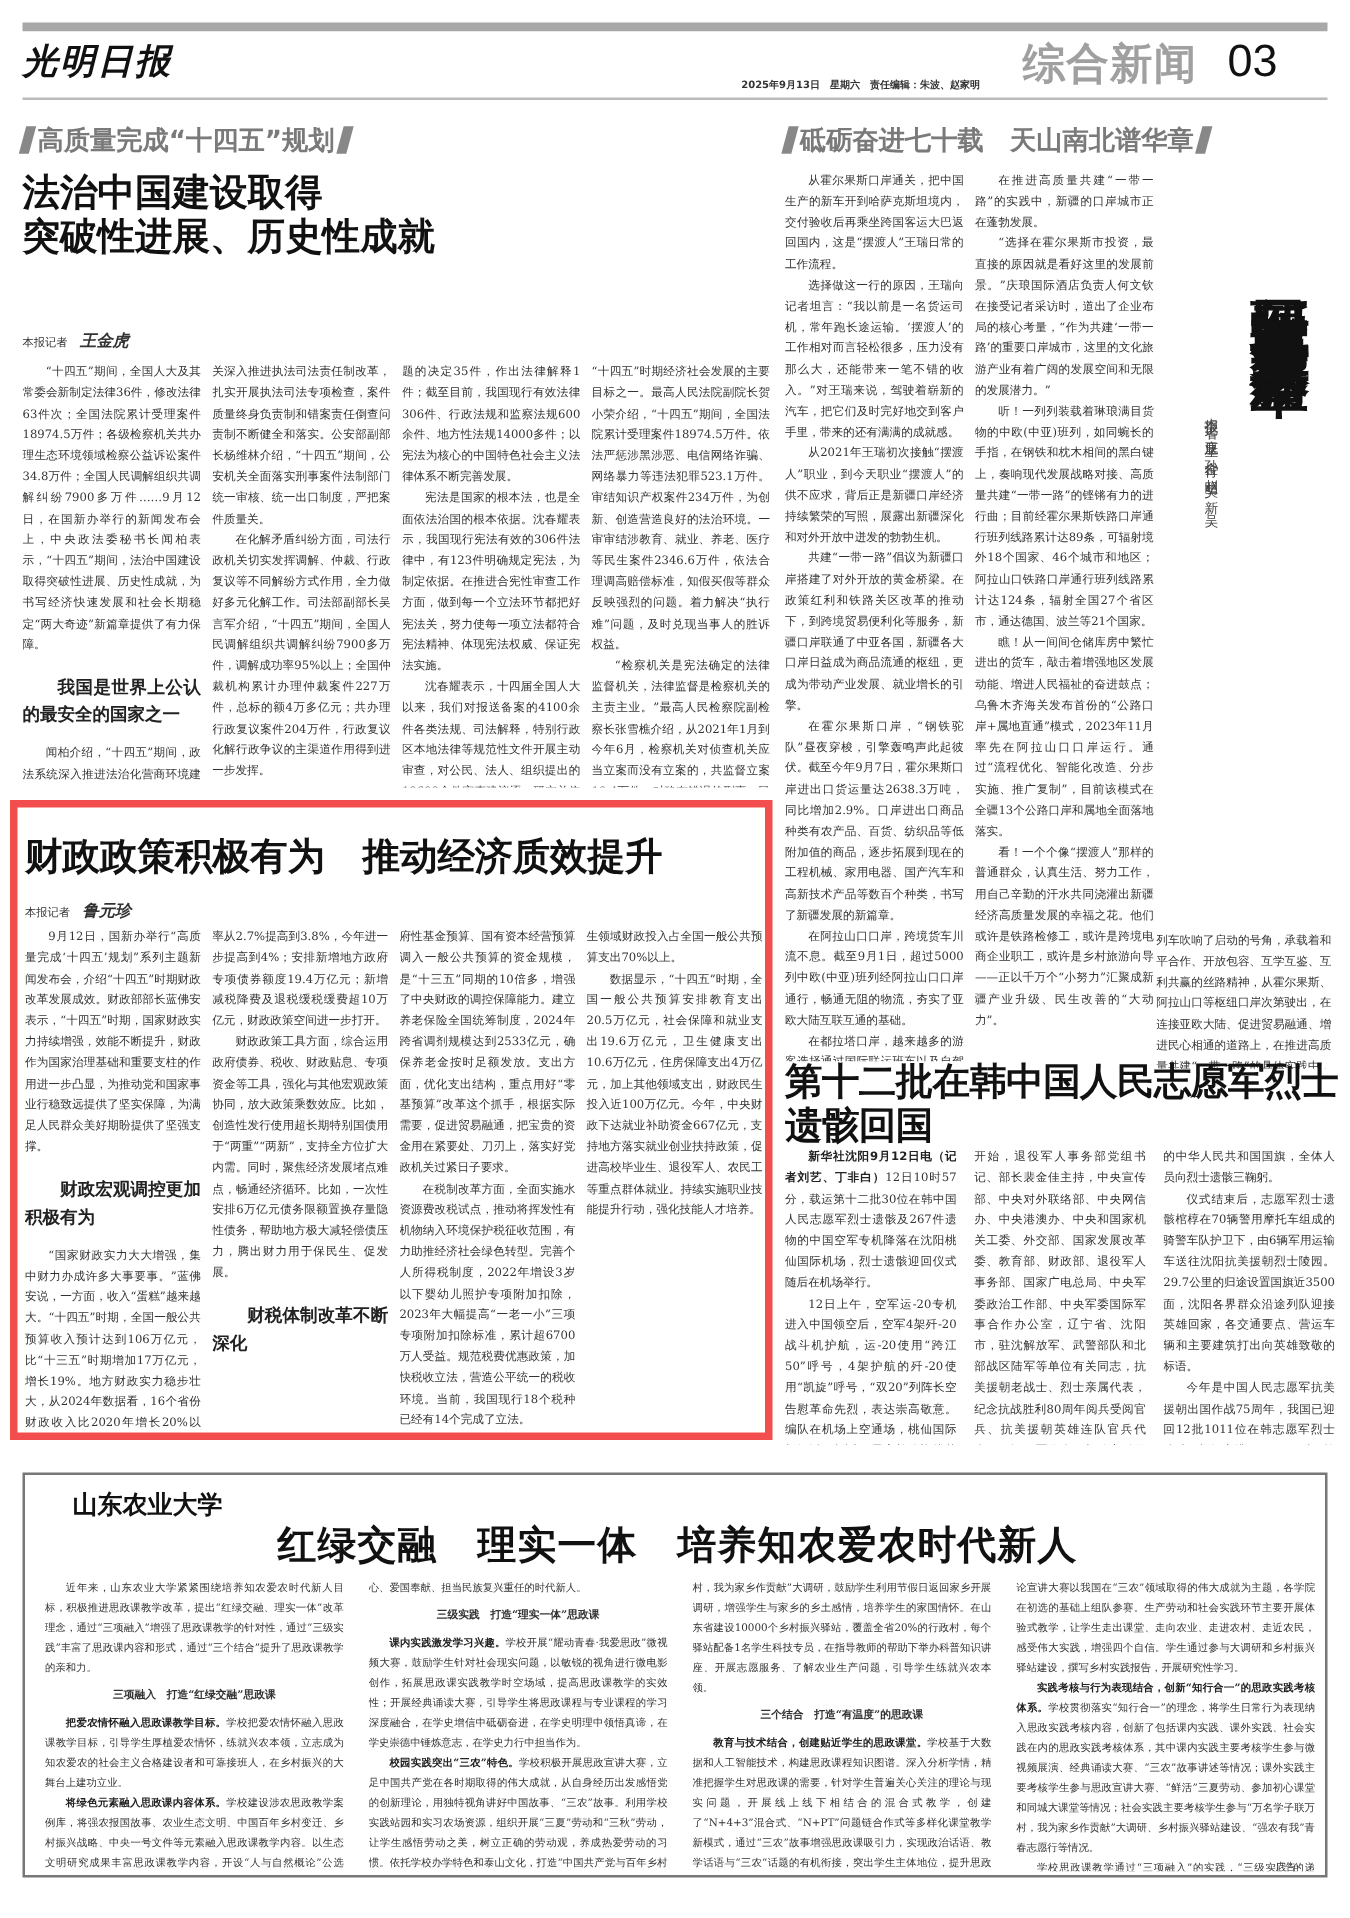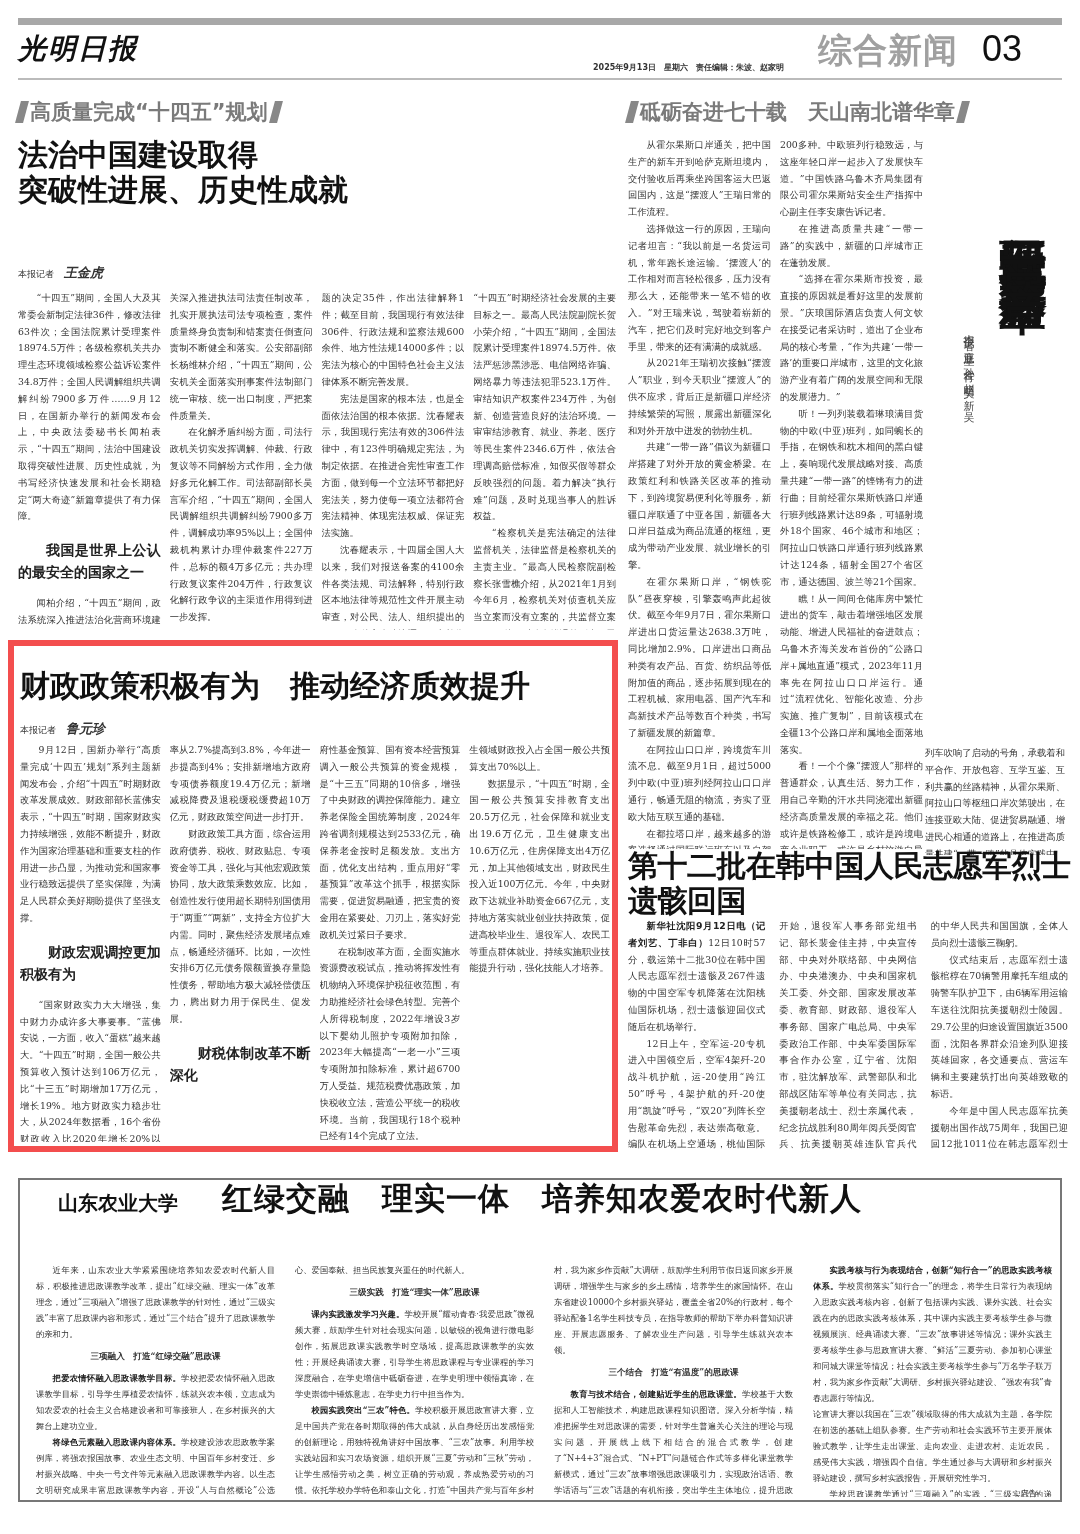--- a/index.html
+++ b/index.html
@@ -108,21 +108,20 @@
     <p>从霍尔果斯口岸通关，把中国生产的新车开到哈萨克斯坦境内，交付验收后再乘坐跨国客运大巴返回国内，这是“摆渡人”王瑞日常的工作流程。</p>
     <p>选择做这一行的原因，王瑞向记者坦言：“我以前是一名货运司机，常年跑长途运输。‘摆渡人’的工作相对而言轻松很多，压力没有那么大，还能带来一笔不错的收入。”对王瑞来说，驾驶着崭新的汽车，把它们及时完好地交到客户手里，带来的还有满满的成就感。</p>
     <p>从2021年王瑞初次接触“摆渡人”职业，到今天职业“摆渡人”的供不应求，背后正是新疆口岸经济持续繁荣的写照，展露出新疆深化和对外开放中迸发的勃勃生机。</p>
     <p>共建“一带一路”倡议为新疆口岸搭建了对外开放的黄金桥梁。在政策红利和铁路关区改革的推动下，到跨境贸易便利化等服务，新疆口岸联通了中亚各国，新疆各大口岸日益成为商品流通的枢纽，更成为带动产业发展、就业增长的引擎。</p>
     <p>在霍尔果斯口岸，“钢铁驼队”昼夜穿梭，引擎轰鸣声此起彼伏。截至今年9月7日，霍尔果斯口岸进出口货运量达2638.3万吨，同比增加2.9%。口岸进出口商品种类有农产品、百货、纺织品等低附加值的商品，逐步拓展到现在的工程机械、家用电器、国产汽车和高新技术产品等数百个种类，书写了新疆发展的新篇章。</p>
     <p>在阿拉山口口岸，跨境货车川流不息。截至9月1日，超过5000列中欧(中亚)班列经阿拉山口口岸通行，畅通无阻的物流，夯实了亚欧大陆互联互通的基础。</p>
     <p>在都拉塔口岸，越来越多的游客选择通过国际联运班车以及自驾的方式往来于两国之间，截至9月9日，超10万人次旅客经都拉塔口岸出入境，同比增长56.9%，扩大了民间贸易和文化交流的渠道。</p>
 
   </div>
   <div class="col">
-    <p style="text-indent:0">200多种。中欧班列行稳致远，与这座年轻口岸一起步入了发展快车道。”中国铁路乌鲁木齐局集团有限公司霍尔果斯站安全生产指挥中心副主任李安康告诉记者。</p>
     <p>在推进高质量共建“一带一路”的实践中，新疆的口岸城市正在蓬勃发展。</p>
     <p>“选择在霍尔果斯市投资，最直接的原因就是看好这里的发展前景。”庆琅国际酒店负责人何文钦在接受记者采访时，道出了企业布局的核心考量，“作为共建‘一带一路’的重要口岸城市，这里的文化旅游产业有着广阔的发展空间和无限的发展潜力。”</p>
     <p>听！一列列装载着琳琅满目货物的中欧(中亚)班列，如同蜿长的手指，在钢铁和枕木相间的黑白键上，奏响现代发展战略对接、高质量共建“一带一路”的铿锵有力的进行曲；目前经霍尔果斯铁路口岸通行班列线路累计达89条，可辐射境外18个国家、46个城市和地区；阿拉山口铁路口岸通行班列线路累计达124条，辐射全国27个省区市，通达德国、波兰等21个国家。</p>
     <p>瞧！从一间间仓储库房中繁忙进出的货车，敲击着增强地区发展动能、增进人民福祉的奋进鼓点；乌鲁木齐海关发布首份的“公路口岸+属地直通”模式，2023年11月率先在阿拉山口口岸运行。通过“流程优化、智能化改造、分步实施、推广复制”，目前该模式在全疆13个公路口岸和属地全面落地落实。</p>
     <p>看！一个个像“摆渡人”那样的普通群众，认真生活、努力工作，用自己辛勤的汗水共同浇灌出新疆经济高质量发展的幸福之花。他们或许是铁路检修工，或许是跨境电商企业职工，或许是乡村旅游向导——正以千万个“小努力”汇聚成新疆产业升级、民生改善的“大动力”。</p>
 
   </div>
 </div>
 <div class="abs col" style="left:925px; top:745px; width:140px; height:110px;">
   <p style="text-indent:0">列车吹响了启动的号角，承载着和平合作、开放包容、互学互鉴、互利共赢的丝路精神，从霍尔果斯、阿拉山口等枢纽口岸次第驶出，在连接亚欧大陆、促进贸易融通、增进民心相通的道路上，在推进高质量共建“一带一路”的具体实践中，共同创造更美好的未来。</p>
@@ -169,21 +168,21 @@
   </div>
   <div class="col">
     <p style="text-indent:0">的中华人民共和国国旗，全体人员向烈士遗骸三鞠躬。</p>
     <p>仪式结束后，志愿军烈士遗骸棺椁在70辆警用摩托车组成的骑警车队护卫下，由6辆军用运输车送往沈阳抗美援朝烈士陵园。29.7公里的归途设置国旗近3500面，沈阳各界群众沿途列队迎接英雄回家，各交通要点、营运车辆和主要建筑打出向英雄致敬的标语。</p>
     <p>今年是中国人民志愿军抗美援朝出国作战75周年，我国已迎回12批1011位在韩志愿军烈士遗骸。根据安排，13日10时，第十二批在韩中国人民志愿军烈士遗骸安葬仪式将在沈阳抗美援朝烈士陵园志愿军烈士纪念广场举行。</p>
   </div>
 </div>
 
 <div class="abs ad-box"></div>
 <div class="abs ad-school" style="left:58px; top:1190px;">山东农业大学</div>
-<div class="abs ad-title serif" style="left:222px; top:1178px;text-align:right;">红绿交融　理实一体　培养知农爱农时代新人</div>
+<div class="abs ad-title serif" style="left:222px; top:1215px;text-align:right;">红绿交融　理实一体　培养知农爱农时代新人</div>
 <div class="abs" style="left:36px; top:1262px; width:1016px; height:235px; display:grid; grid-template-columns: repeat(4, 1fr); column-gap:20px;">
   <div class="ad-col">
     <p>近年来，山东农业大学紧紧围绕培养知农爱农时代新人目标，积极推进思政课教学改革，提出“红绿交融、理实一体”改革理念，通过“三项融入”增强了思政课教学的针对性，通过“三级实践”丰富了思政课内容和形式，通过“三个结合”提升了思政课教学的亲和力。</p>
     <div class="sub">三项融入　打造“红绿交融”思政课</div>
     <p><span class="lead-b">把爱农情怀融入思政课教学目标。</span><span>学校把爱农情怀融入思政课教学目标，引导学生厚植爱农情怀，练就兴农本领，立志成为知农爱农的社会主义合格建设者和可靠接班人，在乡村振兴的大舞台上建功立业。</span></p>
     <p><span class="lead-b">将绿色元素融入思政课内容体系。</span><span>学校建设涉农思政教学案例库，将强农报国故事、农业生态文明、中国百年乡村变迁、乡村振兴战略、中央一号文件等元素融入思政课教学内容。以生态文明研究成果丰富思政课教学内容，开设“人与自然概论”公选课，引导学生自觉树立生态文明理念。</span></p>
 
   </div>
   <div class="ad-col">
     <p style="text-indent:0">心、爱国奉献、担当民族复兴重任的时代新人。</p>
@@ -192,18 +191,18 @@
     <p><span class="lead-b">校园实践突出“三农”特色。</span><span>学校积极开展思政宣讲大赛，立足中国共产党在各时期取得的伟大成就，从自身经历出发感悟党的创新理论，用独特视角讲好中国故事、“三农”故事。利用学校实践站园和实习农场资源，组织开展“三夏”劳动和“三秋”劳动，让学生感悟劳动之美，树立正确的劳动观，养成热爱劳动的习惯。依托学校办学特色和泰山文化，打造“中国共产党与百年乡村变迁”初心课堂和“新时代泰山挑山工与青年使命担当”同城大课堂两个实践品牌，引导学生树立强农志向。</span></p>
 
   </div>
   <div class="ad-col">
     <p style="text-indent:0">村，我为家乡作贡献”大调研，鼓励学生利用节假日返回家乡开展调研，增强学生与家乡的乡土感情，培养学生的家国情怀。在山东省建设10000个乡村振兴驿站，覆盖全省20%的行政村，每个驿站配备1名学生科技专员，在指导教师的帮助下举办科普知识讲座、开展志愿服务、了解农业生产问题，引导学生练就兴农本领。</p>
     <div class="sub">三个结合　打造“有温度”的思政课</div>
     <p><span class="lead-b">教育与技术结合，创建贴近学生的思政课堂。</span><span>学校基于大数据和人工智能技术，构建思政课程知识图谱。深入分析学情，精准把握学生对思政课的需要，针对学生普遍关心关注的理论与现实问题，开展线上线下相结合的混合式教学，创建了“N+4+3”混合式、“N+PT”问题链合作式等多样化课堂教学新模式，通过“三农”故事增强思政课吸引力，实现政治话语、教学话语与“三农”话题的有机衔接，突出学生主体地位，提升思政课亲和力。</span></p>
 
   </div>
   <div class="ad-col">
+    <p style="text-indent:0">论宣讲大赛以我国在“三农”领域取得的伟大成就为主题，各学院在初选的基础上组队参赛。生产劳动和社会实践环节主要开展体验式教学，让学生走出课堂、走向农业、走进农村、走近农民，感受伟大实践，增强四个自信。学生通过参与大调研和乡村振兴驿站建设，撰写乡村实践报告，开展研究性学习。</p>
     <p><span class="lead-b">实践考核与行为表现结合，创新“知行合一”的思政实践考核体系。</span><span>学校贯彻落实“知行合一”的理念，将学生日常行为表现纳入思政实践考核内容，创新了包括课内实践、课外实践、社会实践在内的思政实践考核体系，其中课内实践主要考核学生参与微视频展演、经典诵读大赛、“三农”故事讲述等情况；课外实践主要考核学生参与思政宣讲大赛、“鲜活”三夏劳动、参加初心课堂和同城大课堂等情况；社会实践主要考核学生参与“万名学子联万村，我为家乡作贡献”大调研、乡村振兴驿站建设、“强农有我”青春志愿行等情况。</span></p>
-    <p style="text-indent:0">论宣讲大赛以我国在“三农”领域取得的伟大成就为主题，各学院在初选的基础上组队参赛。生产劳动和社会实践环节主要开展体验式教学，让学生走出课堂、走向农业、走进农村、走近农民，感受伟大实践，增强四个自信。学生通过参与大调研和乡村振兴驿站建设，撰写乡村实践报告，开展研究性学习。</p>
     <p><span>学校思政课教学通过“三项融入”的实践，“三级实践”的递进，“三个结合”的实现，在教育引导学生厚植爱农情怀、树立强农志向、练就兴农本领等方面发挥了关键课程的作用。</span> </p>
   </div>
 </div>
 <div class="abs" style="left:1018px; top:1488px; font-size:8px; color:#333;">·广告·</div>
 
 </body></html>

